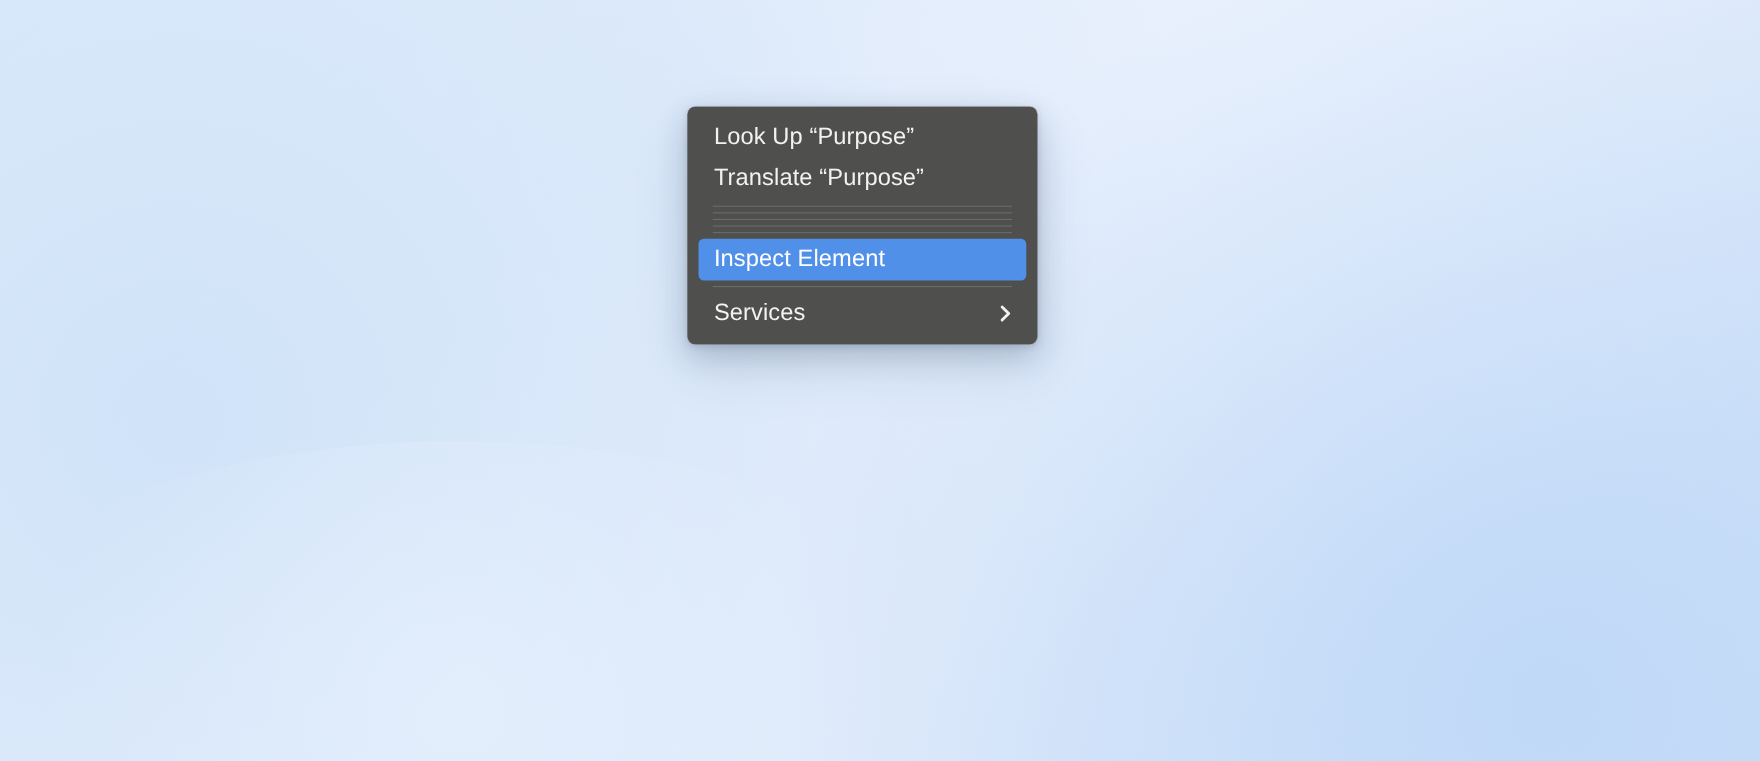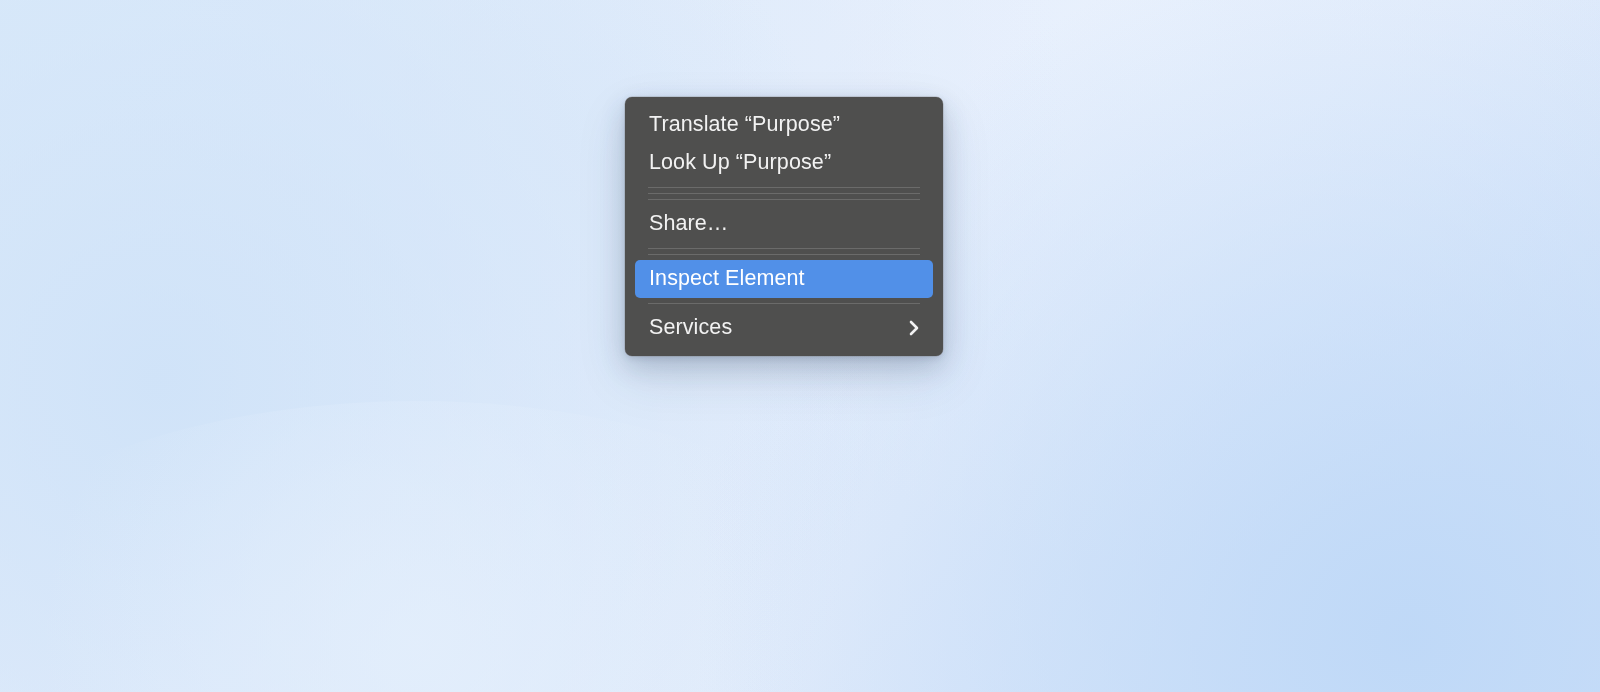--- a/index.html
+++ b/index.html
@@ -107,34 +107,29 @@
   }
 </style>
 </head>
 <body>
 
 <div id="desktop">
 
   <div class="context-menu" id="context-menu">
       <div class="menu-group">
         <div class="menu-item">
-          <span class="label">Translate “Purpose”</span>
+          <span class="label">Look Up “Purpose”</span>
         </div>
         <div class="menu-item">
-          <span class="label">Look Up “Purpose”</span>
+          <span class="label">Translate “Purpose”</span>
         </div>
       </div>
       <div class="separator"></div>
       <div class="separator"></div>
       <div class="separator"></div>
-      <div class="menu-group">
-        <div class="menu-item">
-          <span class="label">Share…</span>
-        </div>
-      </div>
       <div class="separator"></div>
       <div class="separator"></div>
       <div class="menu-group">
         <div class="menu-item selected">
           <span class="label">Inspect Element</span>
         </div>
       </div>
       <div class="separator"></div>
       <div class="menu-group">
         <div class="menu-item">

